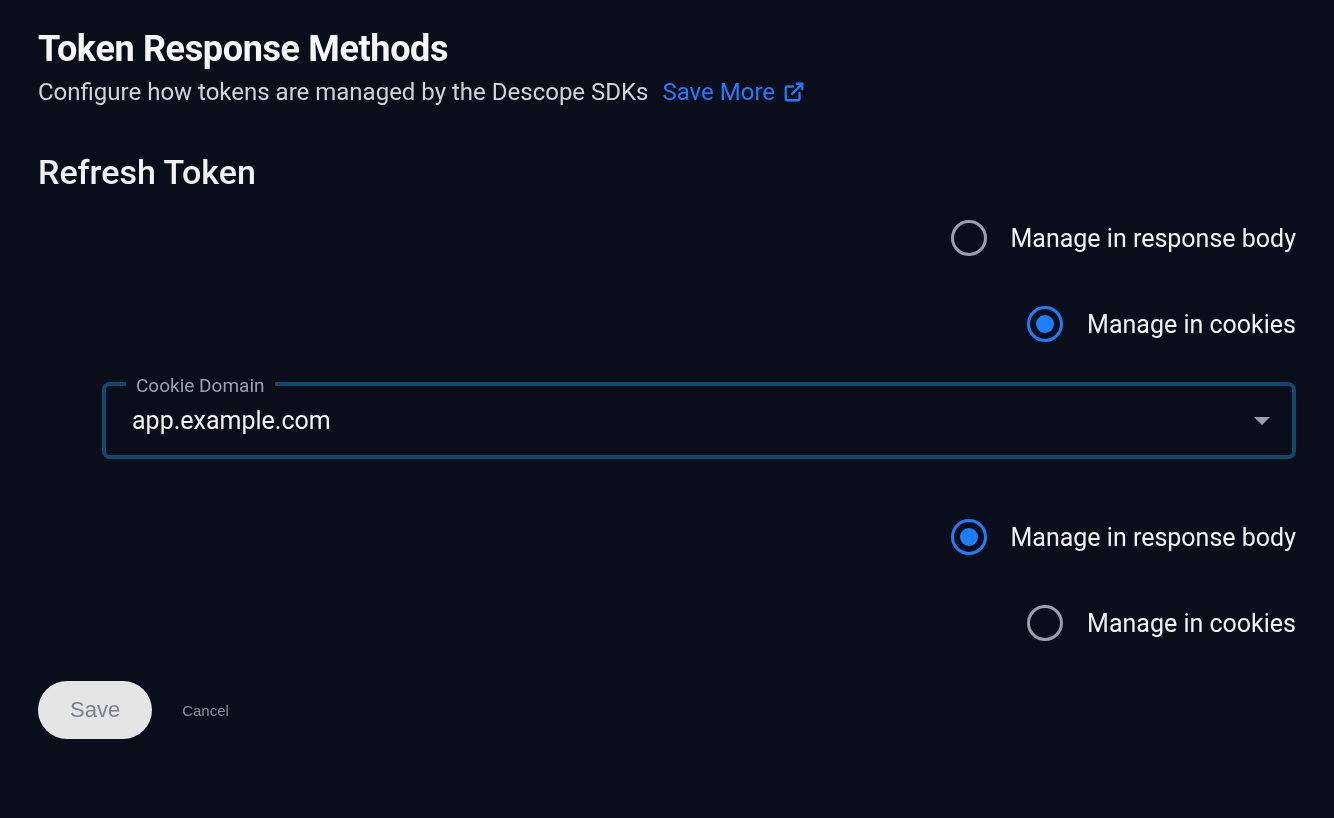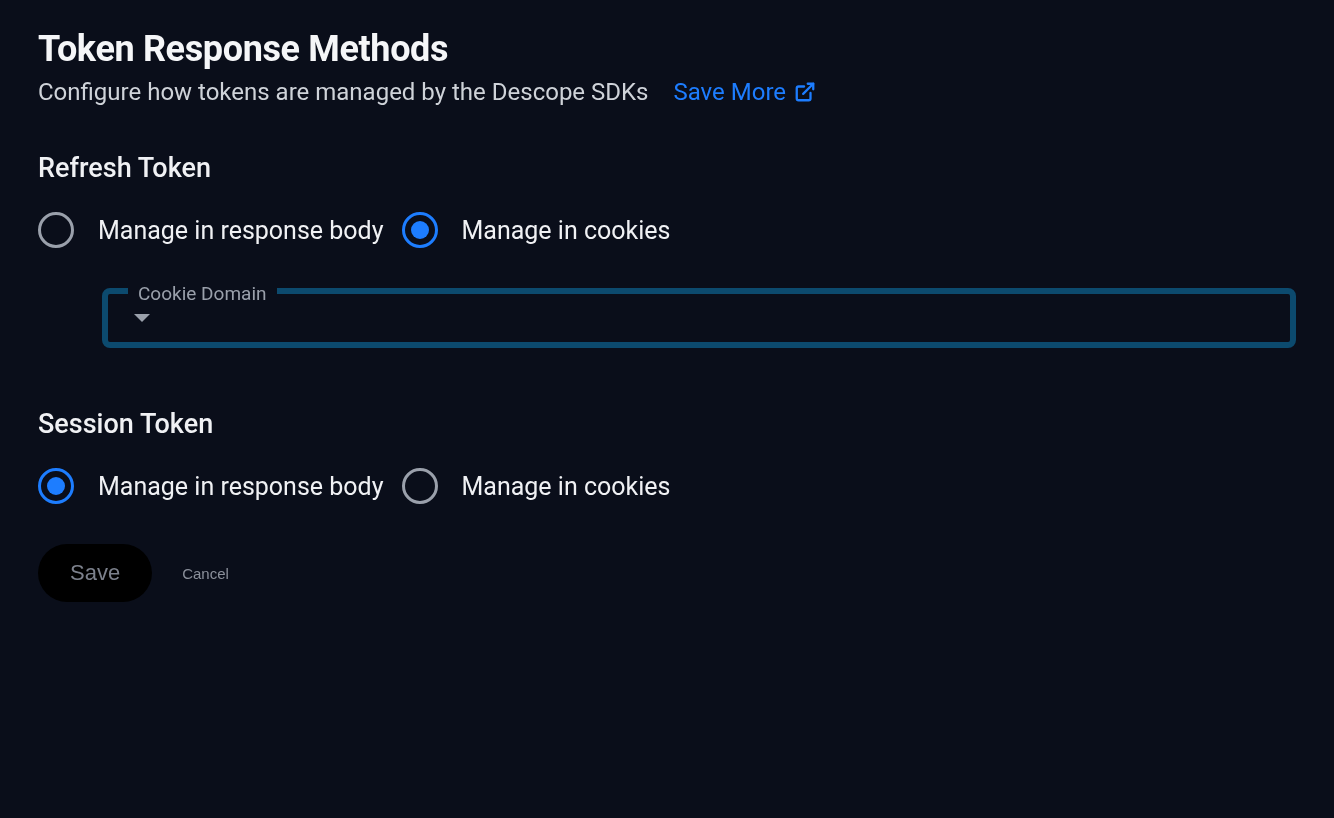--- a/index.html
+++ b/index.html
@@ -19,51 +19,52 @@
   .page-title {
     font-size: 36px;
     font-weight: 700;
     color: #f5f6f8;
     margin-bottom: 8px;
     letter-spacing: -0.01em;
   }
   .page-subtitle-row {
     display: flex;
     align-items: center;
-    gap: 25px;
+    gap: 14px;
     margin-bottom: 46px;
   }
   .page-subtitle {
     font-size: 24px;
     color: #cfd3d9;
   }
   .learn-more {
     color: #1d7dff;
     font-size: 24px;
     display: inline-flex;
     align-items: center;
     gap: 8px;
     text-decoration: none;
     cursor: pointer;
   }
   .learn-more svg {
     width: 22px;
     height: 22px;
   }
   .section-heading {
-    font-size: 27px;
+    font-size: 34px;
     font-weight: 500;
     color: #f0f1f4;
     margin-bottom: 28px;
   }
   .radio-row {
     display: flex;
     align-items: flex-end;
-    gap: 18px;
+    gap: 50px;
     margin-bottom: 40px;
+    flex-direction: column;
   }
   .radio-option {
     display: flex;
     align-items: center;
     gap: 24px;
     cursor: pointer;
   }
   .radio-circle {
     width: 36px;
     height: 36px;
@@ -90,21 +91,21 @@
   .radio-label {
     font-size: 25px;
     color: #f0f1f4;
   }
   .fields-indent {
     margin-left: 64px;
     margin-bottom: 60px;
   }
   .fieldset {
     position: relative;
-    border: 6px solid #0c4a6e;
+    border: 4px solid #0c4a6e;
     border-radius: 8px;
     padding: 20px 22px 20px 26px;
     margin-bottom: 20px;
     display: flex;
     align-items: center;
     justify-content: space-between;
   }
   .fieldset-legend {
     position: absolute;
     top: -12px;
@@ -125,21 +126,21 @@
     border-right: 8px solid transparent;
     border-top: 8px solid #9aa0ab;
   }
   .actions-row {
     display: flex;
     align-items: center;
     gap: 30px;
     margin-top: 28px;
   }
   .save-btn {
-    background: #000000;
+    background: #e5e5e5;
     color: #7c818c;
     border: none;
     border-radius: 999px;
     padding: 16px 32px;
     font-size: 22px;
     cursor: pointer;
   }
   .cancel-btn {
     background: none;
     border: none;
@@ -182,28 +183,28 @@
       <div class="radio-circle selected">
         <div class="radio-dot"></div>
       </div>
       <span class="radio-label">Manage in cookies</span>
     </div>
   </div>
 
   <div class="fields-indent">
     <div class="fieldset">
       <span class="fieldset-legend">Cookie Domain</span>
+      <span class="fieldset-value">app.example.com</span>
       <div class="chevron-down"></div>
     </div>
 
   </div>
 </div>
 
 <div class="session-section">
-  <h2 class="section-heading">Session Token</h2>
 
   <div class="radio-row">
     <div class="radio-option">
       <div class="radio-circle selected">
         <div class="radio-dot"></div>
       </div>
       <span class="radio-label">Manage in response body</span>
     </div>
     <div class="radio-option">
       <div class="radio-circle">

